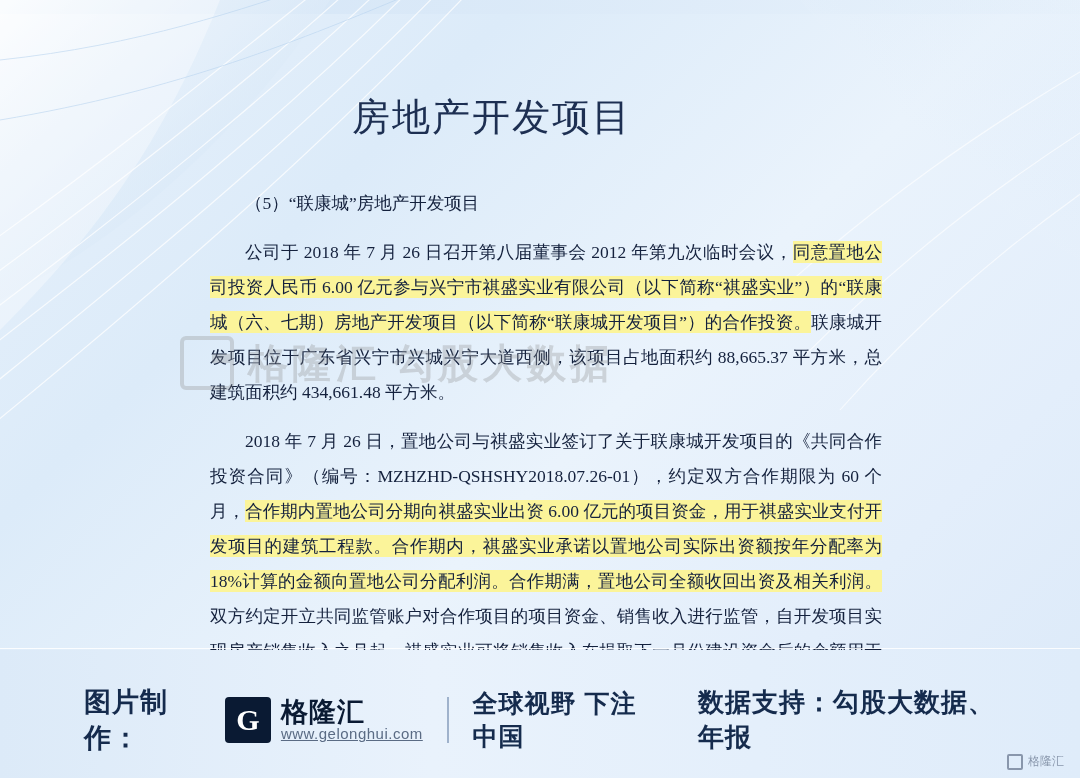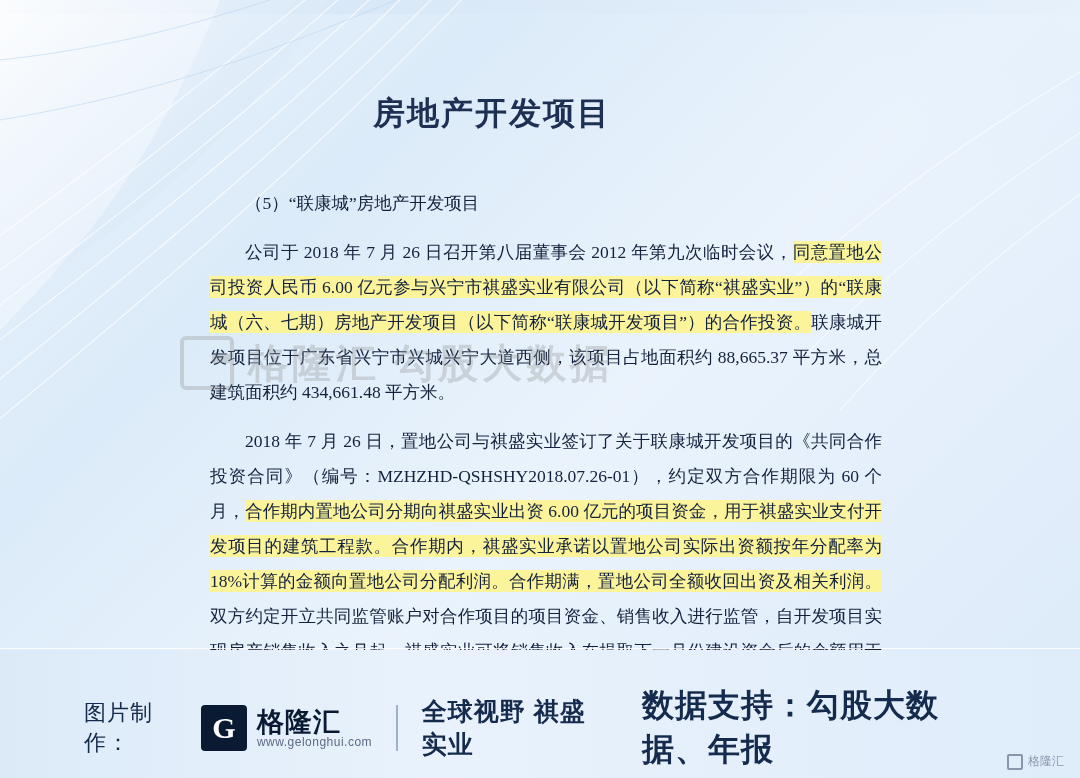--- a/index.html
+++ b/index.html
@@ -43,22 +43,22 @@
     background: rgba(255,255,255,.85);
   }
 
   .title {
     position: absolute;
     top: 92px;
     left: 0;
     width: 984px;
     text-align: center;
     font-family: "Liberation Sans", "DejaVu Sans", sans-serif;
-    font-weight: bold;
-    font-size: 32px;
+    font-weight: normal;
+    font-size: 38px;
     letter-spacing: 2px;
     color: #1d2f52;
   }
 
   .content {
     position: absolute;
     top: 172px;
     left: 196px;
     width: 700px;
     color: #14213d;
@@ -131,22 +131,22 @@
   .footer-inner {
     position: absolute;
     top: 34px;
     left: 84px;
     right: 84px;
     display: flex;
     align-items: center;
     font-family: "Liberation Sans", "DejaVu Sans", sans-serif;
   }
   .f-label {
-    font-size: 22px;
-    font-weight: normal;
+    font-size: 27px;
+    font-weight: bold;
     color: #152b4d;
     letter-spacing: 1px;
   }
   .f-logo {
     display: flex;
     align-items: center;
     margin-left: 22px;
   }
   .f-logo-mark {
     width: 46px; height: 46px;
@@ -169,39 +169,40 @@
   .f-logo-txt {
     line-height: 1.05;
   }
   .f-logo-cn {
     font-size: 27px;
     font-weight: bold;
     color: #0a1a33;
     letter-spacing: 1px;
   }
   .f-logo-url {
-    font-size: 12px;
+    font-size: 15px;
     color: #5a6b84;
     letter-spacing: .5px;
+    text-decoration: underline;
   }
   .f-divider {
     width: 2px;
     height: 46px;
     background: #9fb2cc;
     margin: 0 24px;
   }
   .f-slogan {
     font-size: 25px;
     font-weight: bold;
     color: #152b4d;
     letter-spacing: 1px;
   }
   .f-right {
     margin-left: 42px;
-    font-size: 32px;
+    font-size: 26px;
     font-weight: bold;
     color: #152b4d;
     letter-spacing: 1px;
   }
   .corner-mark {
     position: absolute;
     right: 16px;
     bottom: 8px;
     display: flex;
     align-items: center;
@@ -302,21 +303,21 @@
       <div class="f-logo">
         <div class="f-logo-mark"></div>
         <div class="f-logo-txt">
           <div class="f-logo-cn">格隆汇</div>
           <div class="f-logo-url">www.gelonghui.com</div>
         </div>
       </div>
 
       <div class="f-divider"></div>
 
-      <div class="f-slogan">全球视野 祺盛实业</div>
+      <div class="f-slogan">全球视野 下注中国</div>
 
       <div class="f-right">数据支持：勾股大数据、年报</div>
     </div>
 
     <div class="corner-mark">
       <div class="cm-box"></div>
       <div class="cm-txt">格隆汇</div>
     </div>
   </div>
 

